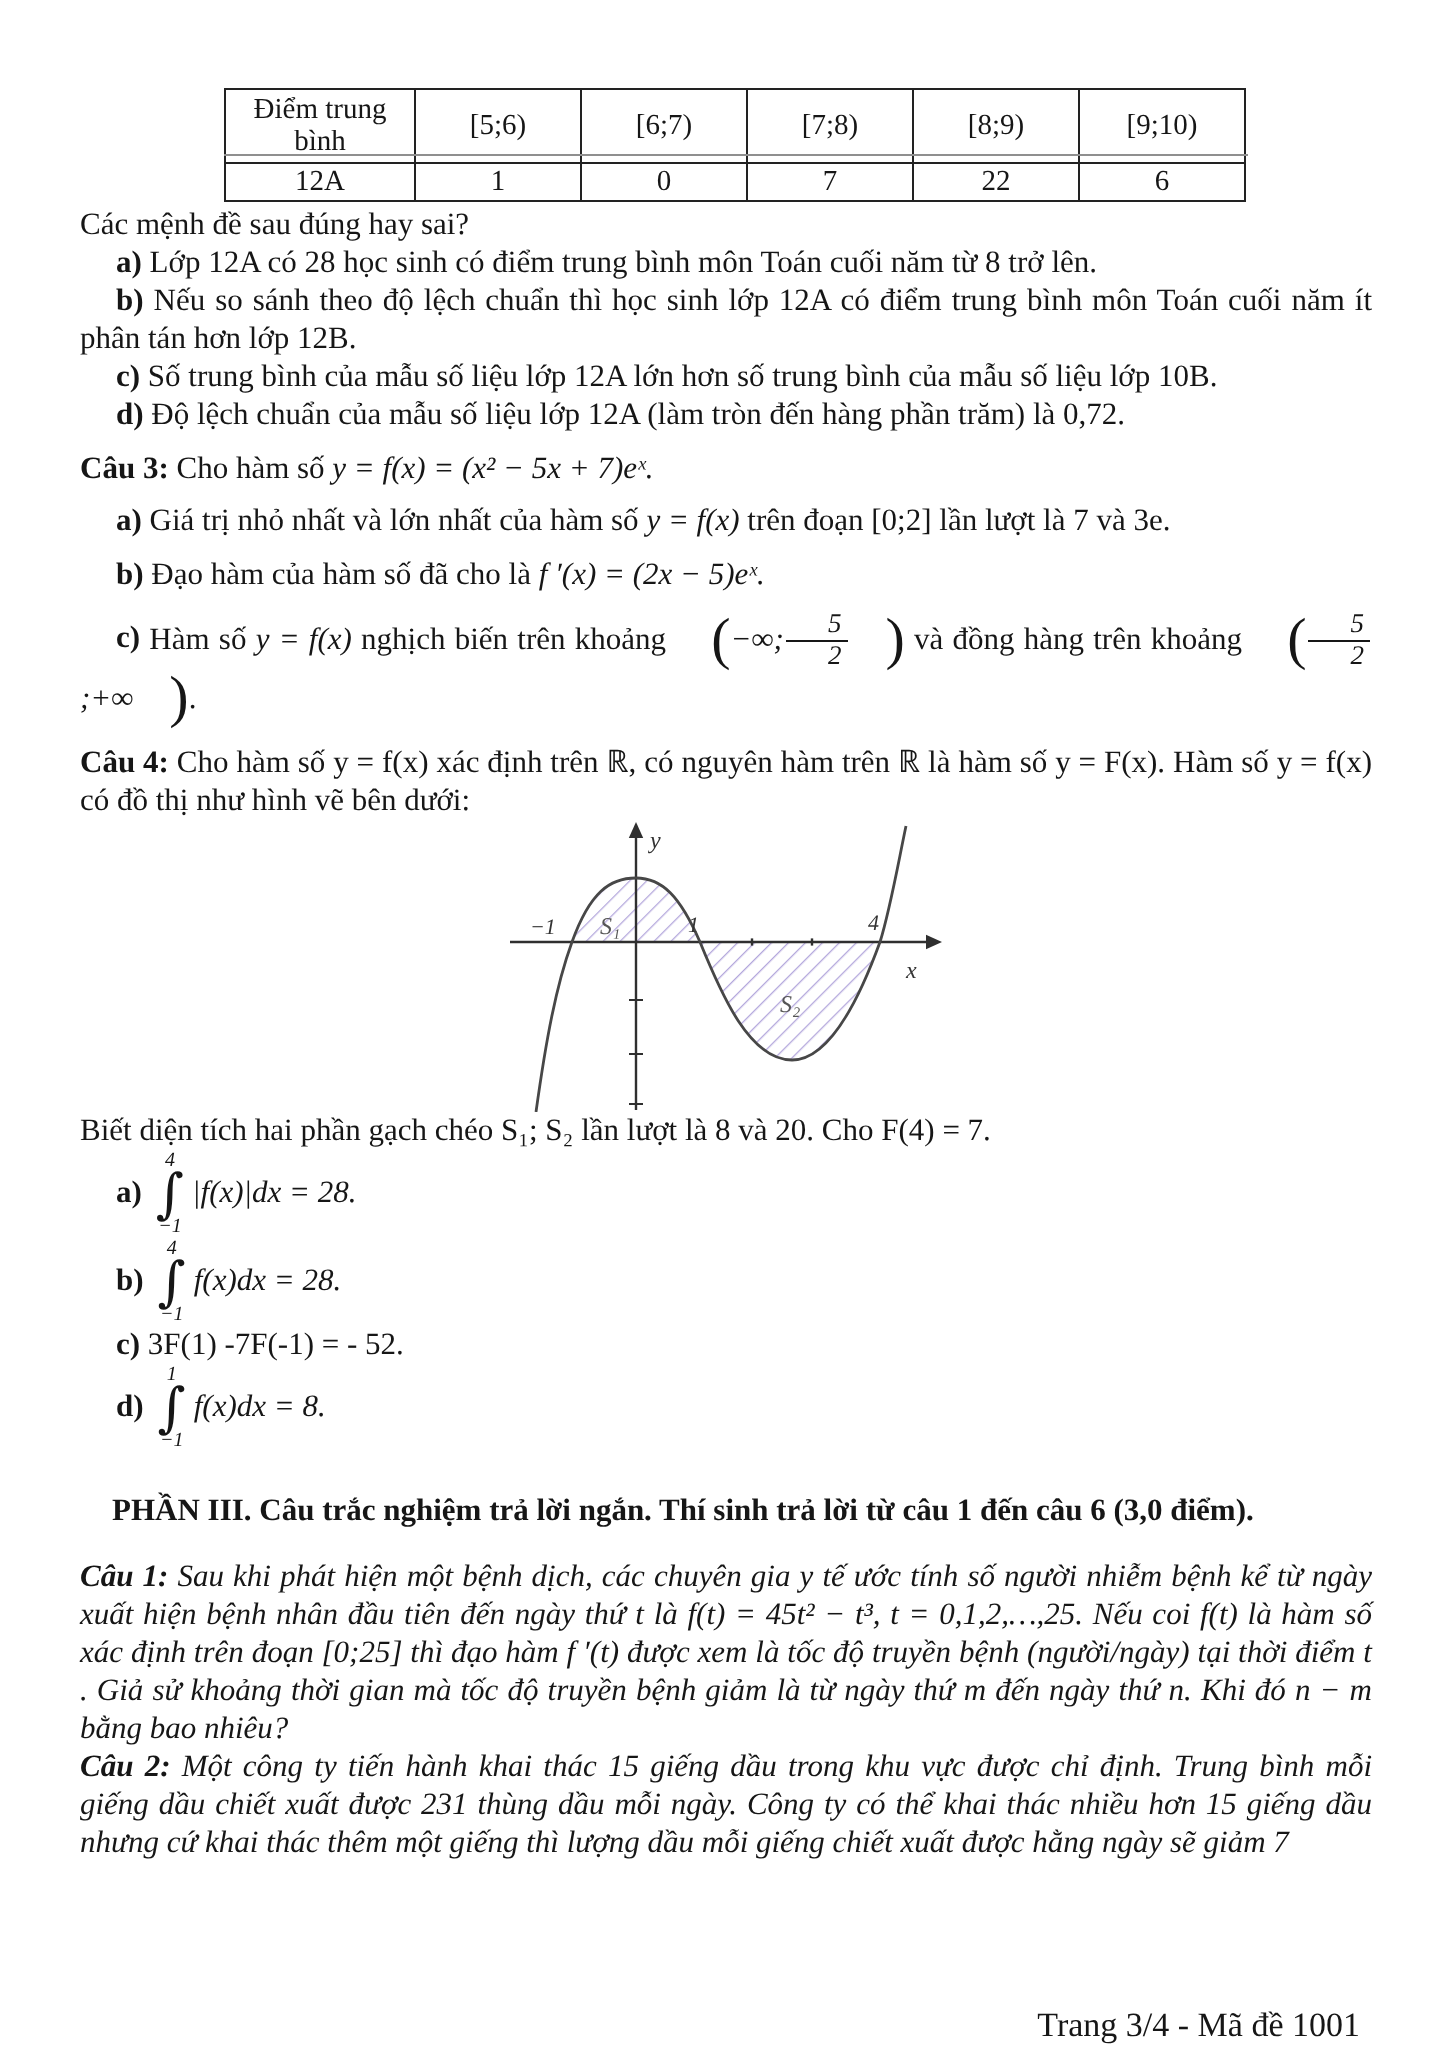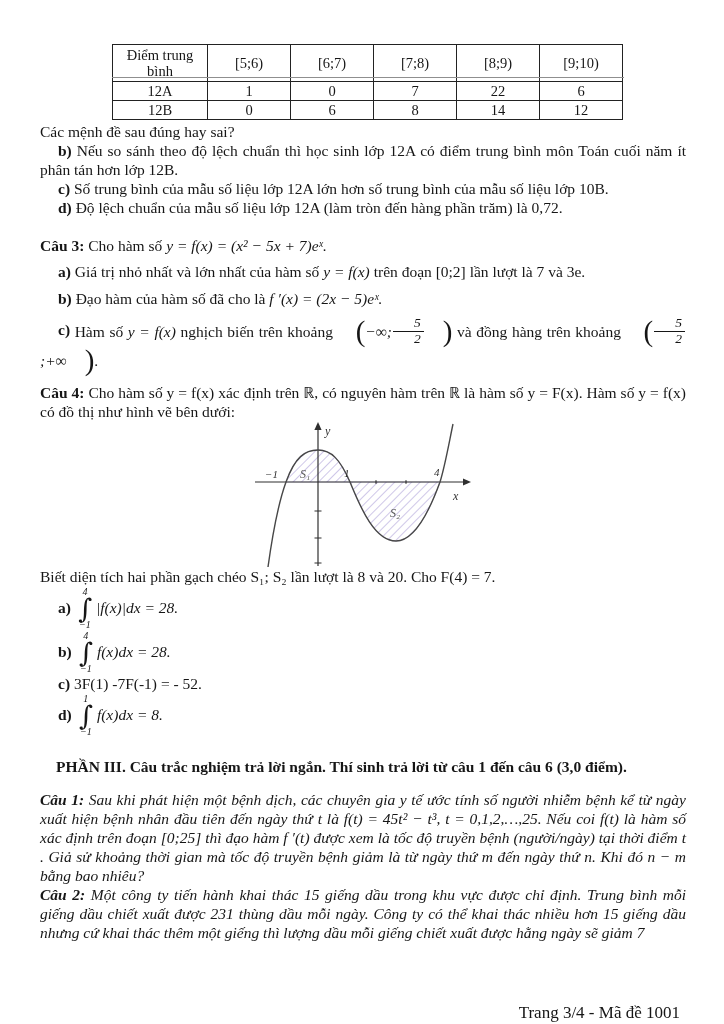--- a/index.html
+++ b/index.html
@@ -16,21 +16,21 @@
     font-size:14.5px; line-height:16px; padding:1px 2px; }
   td.corner { width:95px; height:37px; }
   td.interval { width:83px; }
   tr.data-row td { height:18px; }
 
   p.para { line-height:19px; text-align:justify; }
   p.item { text-indent:18px; }
   .ilabel { font-weight:bold; }
   .math { font-style:italic; }
 
-  .cau3-title { margin-top:16px; padding:3px 0; }
+  .cau3-title { margin-top:5px; padding:3px 0; }
   .mrow { padding:4px 0; }
   .c-line span { vertical-align:middle; }
   .bigp { display:inline-block; font-size:29px; line-height:29px; vertical-align:middle; font-weight:400; }
   .frac { display:inline-flex; flex-direction:column; align-items:center; vertical-align:middle;
     font-size:13.5px; line-height:14.5px; font-style:italic; margin:0 1px; }
   .frac .num { border-bottom:1.2px solid #161616; padding:0 3px; }
 
   .cau4-intro { margin-top:4px; line-height:21px; }
 
   .graph-box { width:255px; height:146px; margin:0 0 0 203px; }
@@ -67,32 +67,26 @@
       <td class="interval">[9;10)</td>
     </tr>
     <tr class="data-row">
       <td>12A</td>
       <td>1</td>
       <td>0</td>
       <td>7</td>
       <td>22</td>
       <td>6</td>
     </tr>
-    <tr class="data-row">
-      <td>12B</td>
-      <td>0</td>
-      <td>6</td>
-      <td>8</td>
-      <td>14</td>
-      <td>12</td>
-    </tr>
   </tbody>
     </table>
 
   <p class="para">Các mệnh đề sau đúng hay sai?</p>
+  <p class="para item"><b class="ilabel">a)</b>
+    <span>Lớp 12A có 28 học sinh có điểm trung bình môn Toán cuối năm từ 8 trở lên.</span></p>
   <p class="para item"><b class="ilabel">b)</b>
     <span>Nếu so sánh theo độ lệch chuẩn thì học sinh lớp 12A có điểm trung bình môn Toán cuối năm ít phân tán hơn lớp 12B.</span></p>
   <p class="para item"><b class="ilabel">c)</b>
     <span>Số trung bình của mẫu số liệu lớp 12A lớn hơn số trung bình của mẫu số liệu lớp 10B.</span></p>
   <p class="para item"><b class="ilabel">d)</b>
     <span>Độ lệch chuẩn của mẫu số liệu lớp 12A (làm tròn đến hàng phần trăm) là 0,72.</span></p>
 
   <p class="para cau3-title"><b class="ilabel">Câu 3:</b>
     <span>Cho hàm số</span>
     <span class="math">y = f(x) = (x² − 5x + 7)eˣ.</span></p>

